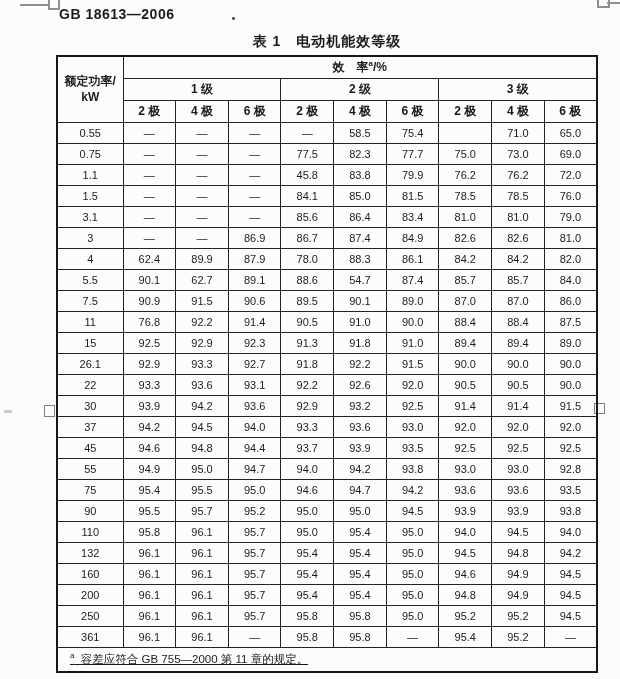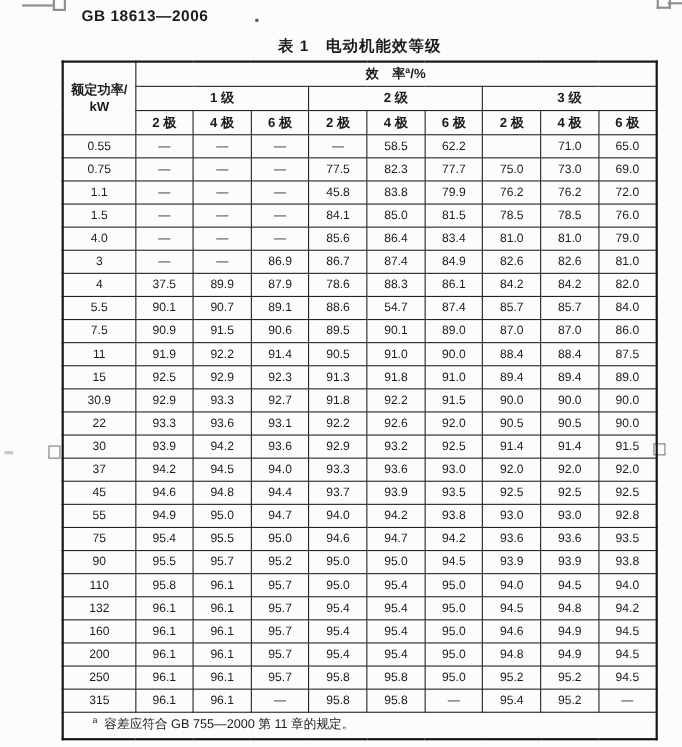--- a/index.html
+++ b/index.html
@@ -2,21 +2,21 @@
 <html><head>
 <meta charset="utf-8">
 <style>
   html,body{margin:0;padding:0;}
   body{
     width:620px;height:679px;position:relative;overflow:hidden;
     background:#fcfcfc;color:#1b1b1b;
     font-family:"Liberation Sans","DejaVu Sans",sans-serif;
   }
   .doc-code{
-    position:absolute;left:74px;top:6px;
+    position:absolute;left:59px;top:6px;
     font-weight:bold;font-size:14px;letter-spacing:.5px;
   }
   .table-title{
     position:absolute;left:56px;top:33px;width:542px;
     text-align:center;font-weight:bold;font-size:14px;letter-spacing:1px;
   }
   .tbl-wrap{position:absolute;left:56px;top:55px;}
   table{
     border-collapse:collapse;table-layout:fixed;width:542px;
     border:2px solid #161616;
@@ -25,22 +25,23 @@
     border:1px solid #232323;
     text-align:center;vertical-align:middle;
     padding:0;height:20px;line-height:1.15;
     font-size:11px;font-weight:normal;white-space:nowrap;
     overflow:hidden;
   }
   thead th{font-weight:bold;font-size:12px;height:21px;}
   th.power-head{font-size:12px;line-height:1.3;}
   sup.note-sup{font-size:8px;vertical-align:super;line-height:0;}
   tfoot td{
-    text-align:left;padding:3px 0 3px 26px;height:17px;
+    text-align:left;padding:3px 0 3px 12px;height:17px;
     font-size:11.5px;
+    text-decoration:underline;
   }
   
   .mark{position:absolute;}
   .sq{border:2px solid #8f8f93;background:transparent;}
   .sq-thin{border:1.5px solid #7d7d82;background:transparent;}
   .ln{background:#8f8f93;}
   .speck{background:#5a5a5a;border-radius:1px;}
 </style>
 </head>
 <body>
@@ -101,21 +102,21 @@
       </tr>
     </thead>
     <tbody>
         <tr>
           <td>0.55</td>
           <td>—</td>
           <td>—</td>
           <td>—</td>
           <td>—</td>
           <td>58.5</td>
-          <td>62.2</td>
+          <td>75.4</td>
           <td></td>
           <td>71.0</td>
           <td>65.0</td>
         </tr>
         <tr>
           <td>0.75</td>
           <td>—</td>
           <td>—</td>
           <td>—</td>
           <td>77.5</td>
@@ -143,21 +144,21 @@
           <td>—</td>
           <td>—</td>
           <td>84.1</td>
           <td>85.0</td>
           <td>81.5</td>
           <td>78.5</td>
           <td>78.5</td>
           <td>76.0</td>
         </tr>
         <tr>
-          <td>4.0</td>
+          <td>3.1</td>
           <td>—</td>
           <td>—</td>
           <td>—</td>
           <td>85.6</td>
           <td>86.4</td>
           <td>83.4</td>
           <td>81.0</td>
           <td>81.0</td>
           <td>79.0</td>
         </tr>
@@ -168,34 +169,34 @@
           <td>86.9</td>
           <td>86.7</td>
           <td>87.4</td>
           <td>84.9</td>
           <td>82.6</td>
           <td>82.6</td>
           <td>81.0</td>
         </tr>
         <tr>
           <td>4</td>
-          <td>37.5</td>
+          <td>62.4</td>
           <td>89.9</td>
           <td>87.9</td>
-          <td>78.6</td>
+          <td>78.0</td>
           <td>88.3</td>
           <td>86.1</td>
           <td>84.2</td>
           <td>84.2</td>
           <td>82.0</td>
         </tr>
         <tr>
           <td>5.5</td>
           <td>90.1</td>
-          <td>90.7</td>
+          <td>62.7</td>
           <td>89.1</td>
           <td>88.6</td>
           <td>54.7</td>
           <td>87.4</td>
           <td>85.7</td>
           <td>85.7</td>
           <td>84.0</td>
         </tr>
         <tr>
           <td>7.5</td>
@@ -204,21 +205,21 @@
           <td>90.6</td>
           <td>89.5</td>
           <td>90.1</td>
           <td>89.0</td>
           <td>87.0</td>
           <td>87.0</td>
           <td>86.0</td>
         </tr>
         <tr>
           <td>11</td>
-          <td>91.9</td>
+          <td>76.8</td>
           <td>92.2</td>
           <td>91.4</td>
           <td>90.5</td>
           <td>91.0</td>
           <td>90.0</td>
           <td>88.4</td>
           <td>88.4</td>
           <td>87.5</td>
         </tr>
         <tr>
@@ -227,21 +228,21 @@
           <td>92.9</td>
           <td>92.3</td>
           <td>91.3</td>
           <td>91.8</td>
           <td>91.0</td>
           <td>89.4</td>
           <td>89.4</td>
           <td>89.0</td>
         </tr>
         <tr>
-          <td>30.9</td>
+          <td>26.1</td>
           <td>92.9</td>
           <td>93.3</td>
           <td>92.7</td>
           <td>91.8</td>
           <td>92.2</td>
           <td>91.5</td>
           <td>90.0</td>
           <td>90.0</td>
           <td>90.0</td>
         </tr>
@@ -383,21 +384,21 @@
           <td>96.1</td>
           <td>95.7</td>
           <td>95.8</td>
           <td>95.8</td>
           <td>95.0</td>
           <td>95.2</td>
           <td>95.2</td>
           <td>94.5</td>
         </tr>
         <tr>
-          <td>315</td>
+          <td>361</td>
           <td>96.1</td>
           <td>96.1</td>
           <td>—</td>
           <td>95.8</td>
           <td>95.8</td>
           <td>—</td>
           <td>95.4</td>
           <td>95.2</td>
           <td>—</td>
         </tr>

